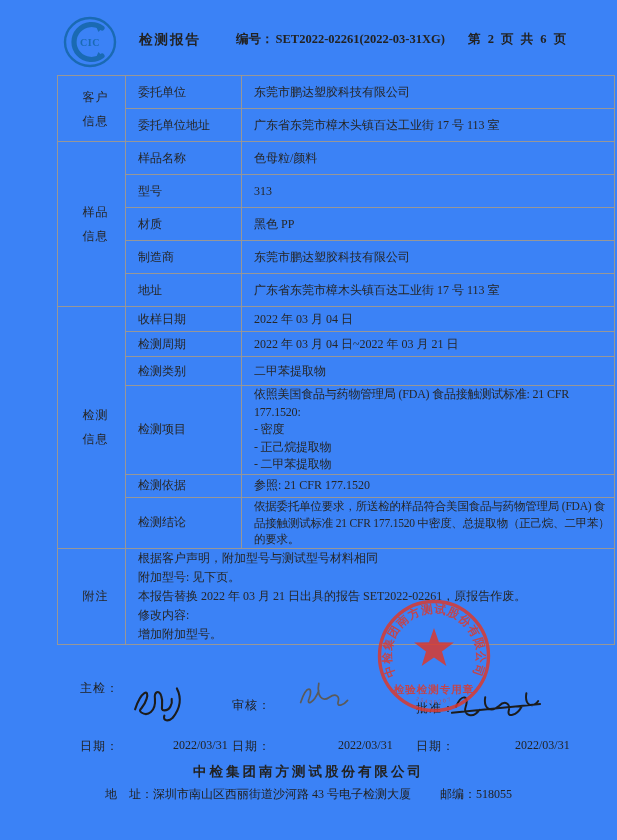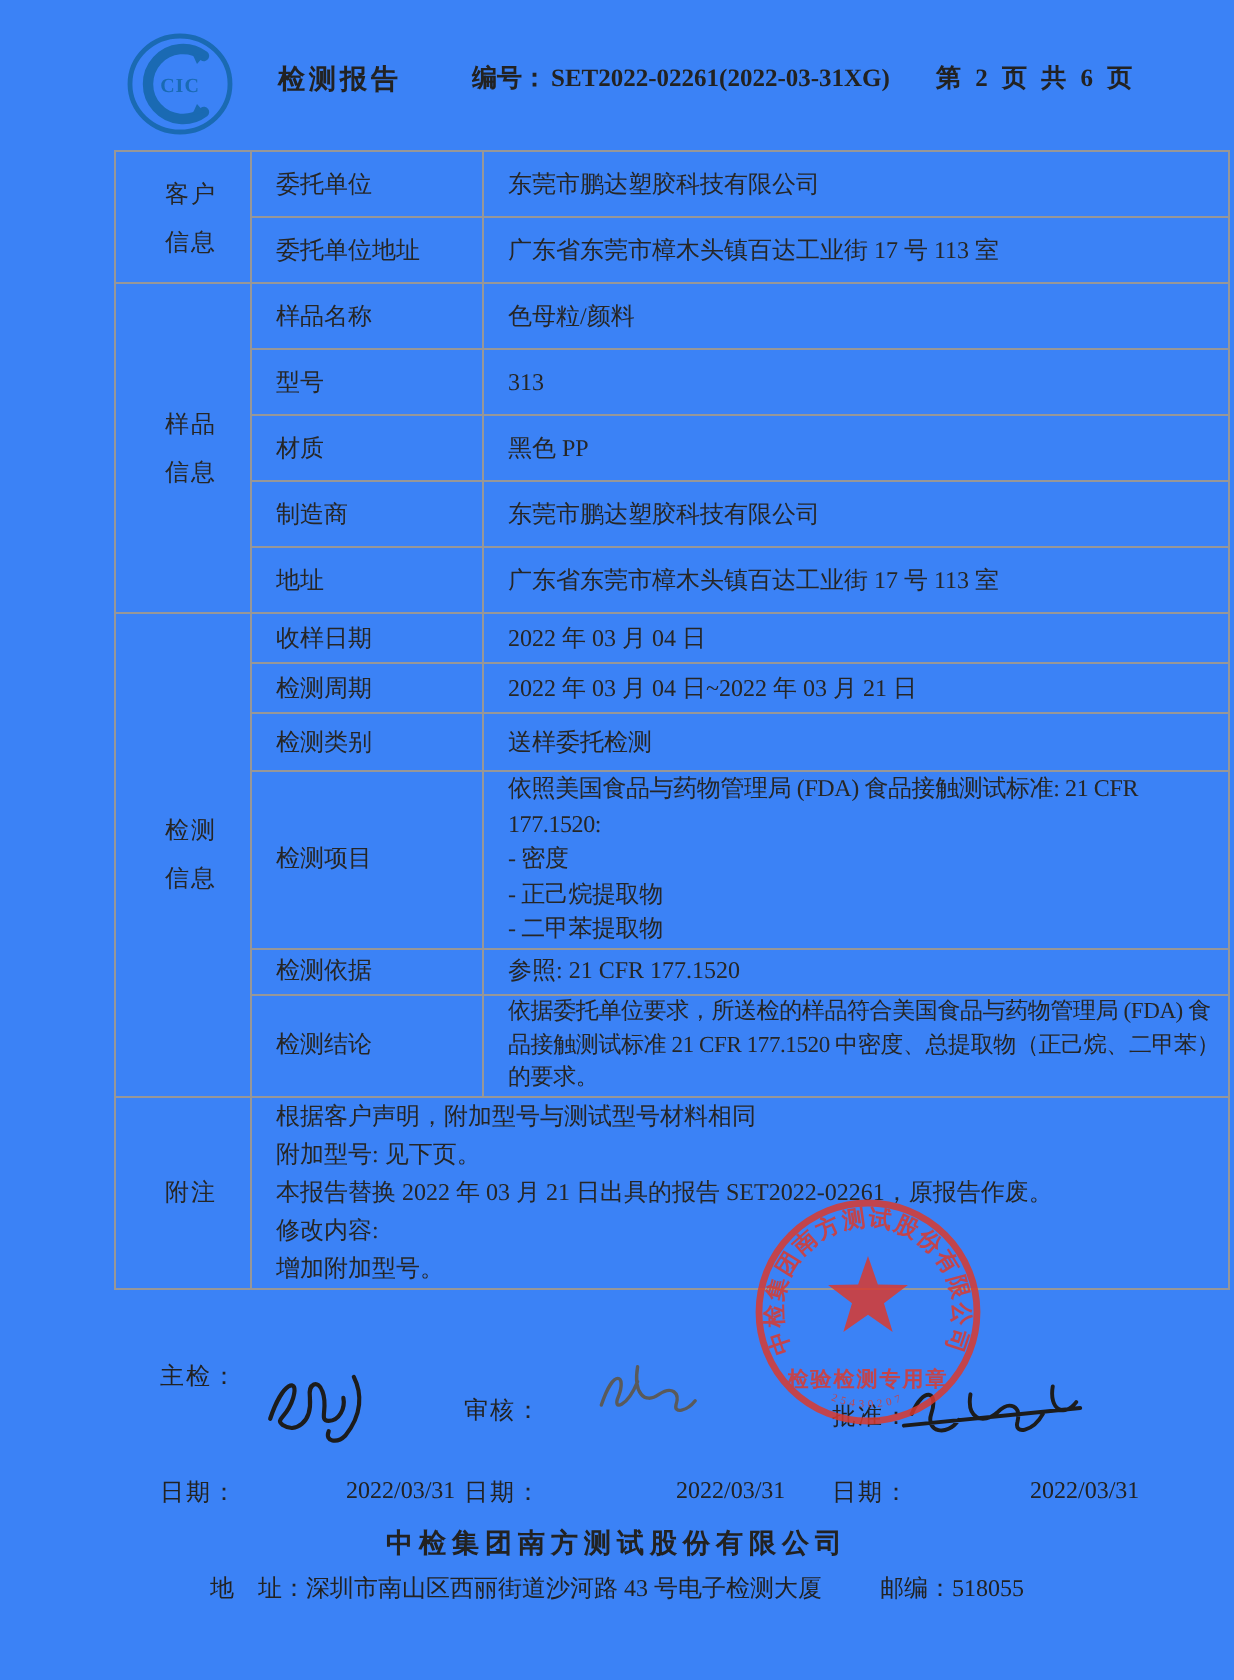--- a/index.html
+++ b/index.html
@@ -107,21 +107,21 @@
       </td>
       <td class="lab">收样日期</td>
       <td class="val">2022 年 03 月 04 日</td>
     </tr>
     <tr class="h25">
       <td class="lab">检测周期</td>
       <td class="val">2022 年 03 月 04 日~2022 年 03 月 21 日</td>
     </tr>
     <tr class="h29">
       <td class="lab">检测类别</td>
-      <td class="val">送样委托检测</td>
+      <td class="val">二甲苯提取物</td>
     </tr>
     <tr class="h88">
       <td class="lab">检测项目</td>
       <td class="val smallfit">
         <div class="lines">
           <div>依照美国食品与药物管理局 (FDA) 食品接触测试标准: 21 CFR</div>
           <div>177.1520:</div>
           <div>- 密度</div>
           <div>- 正己烷提取物</div>
           <div>- 二甲苯提取物</div>

